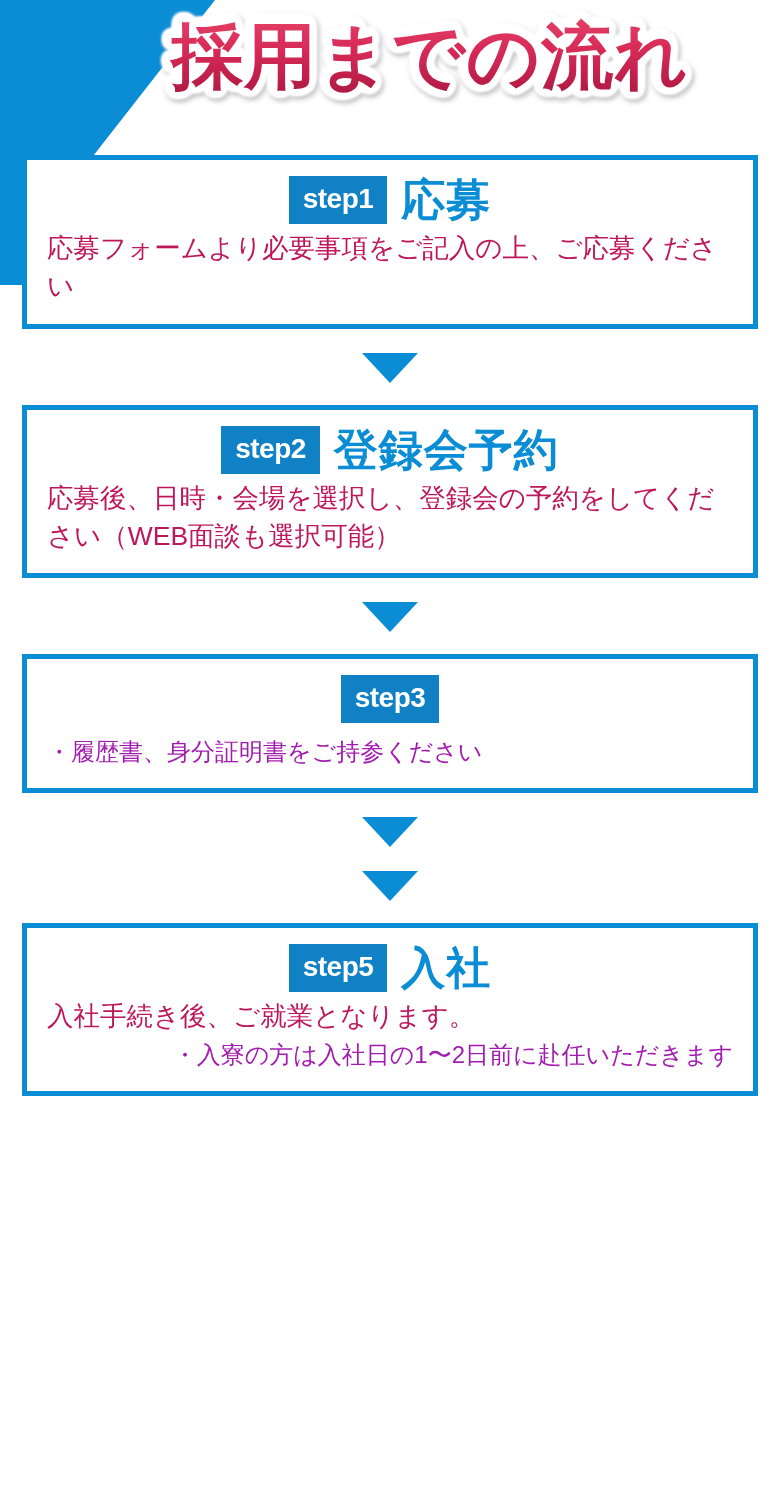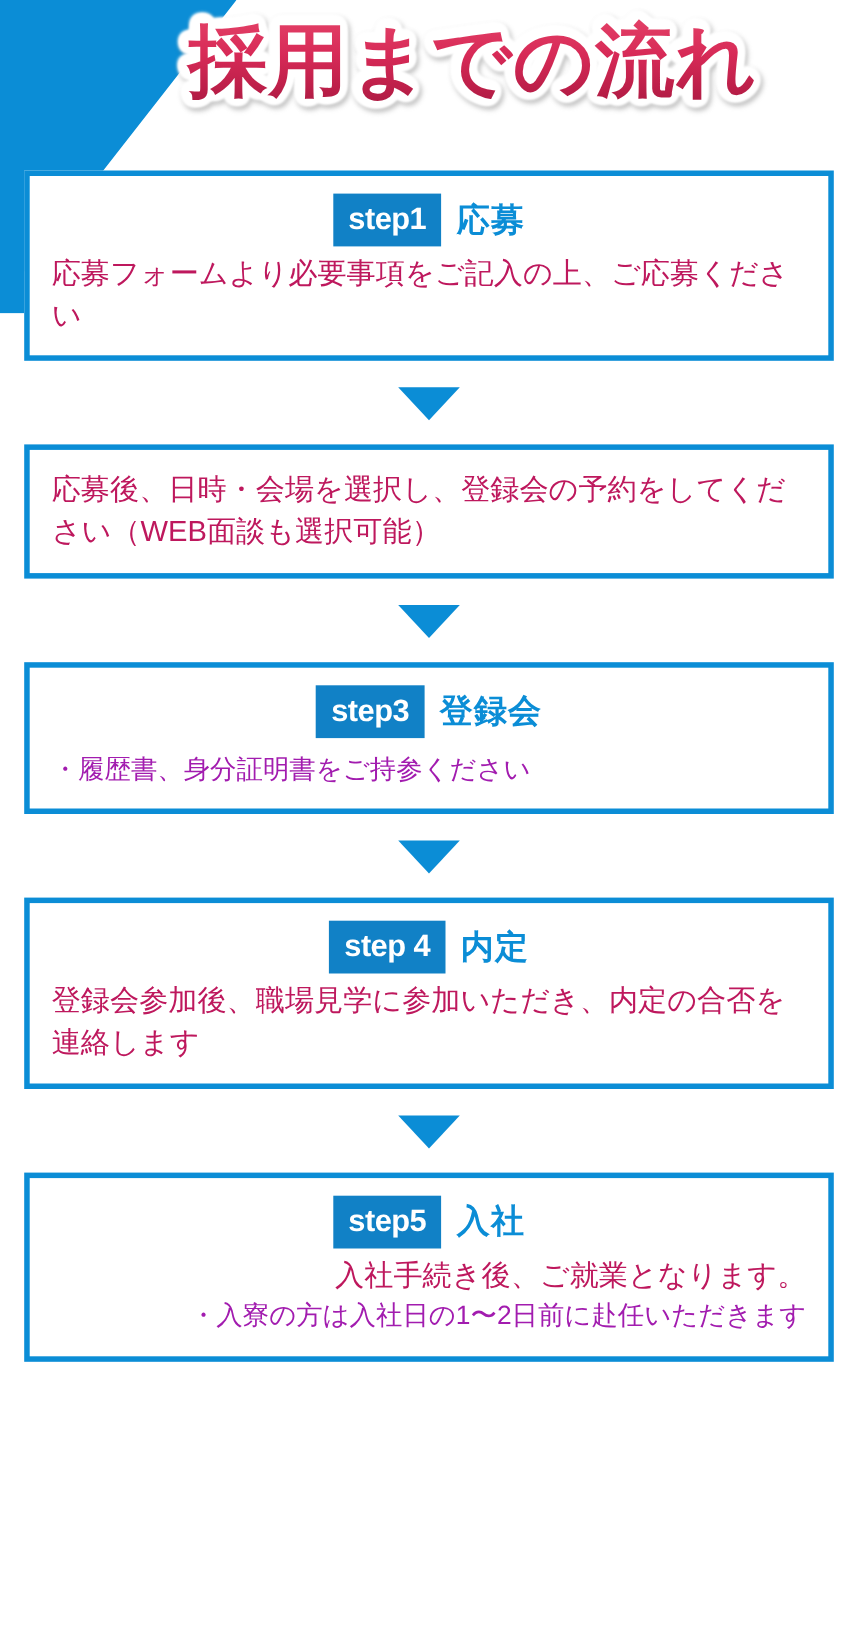--- a/index.html
+++ b/index.html
@@ -90,34 +90,34 @@
     font-weight: bold;
     font-size: 28px;
     line-height: 1;
     padding: 9px 14px 11px 14px;
     letter-spacing: -0.5px;
     white-space: nowrap;
   }
   .step-title {
     color: #0b8dd6;
     font-weight: bold;
-    font-size: 30px;
+    font-size: 44px;
     line-height: 1.1;
     letter-spacing: 1px;
     white-space: nowrap;
   }
 
   .step-body {
     color: #be185d;
     font-size: 26.5px;
     line-height: 1.42;
     letter-spacing: 0px;
     margin: 2px 0 0 0;
   }
-  .step-body.center { text-align: right; }
+  .step-body.center { text-align: left; }
 
   .step-notes {
     margin-top: 12px;
   }
   .step-note {
     color: #a21caf;
     font-size: 24px;
     line-height: 1.45;
     letter-spacing: 0px;
   }
@@ -148,44 +148,40 @@
       <div class="step-head">
         <span class="step-badge">step1</span>
         <span class="step-title">応募</span>
       </div>
       <div class="step-body">応募フォームより必要事項をご記入の上、ご応募ください</div>
     </div>
 
     <div class="arrow"></div>
 
     <div class="step-box">
+      <div class="step-head">
+        <span class="step-badge">step2</span>
+        <span class="step-title">登録会予約</span>
+      </div>
       <div class="step-body">応募後、日時・会場を選択し、登録会の予約をしてください（WEB面談も選択可能）</div>
     </div>
 
     <div class="arrow"></div>
 
     <div class="step-box">
       <div class="step-head">
         <span class="step-badge">step3</span>
-        <span class="step-title">登録会</span>
       </div>
       <div class="step-notes">
         <div class="step-note">・履歴書、身分証明書をご持参ください</div>
       </div>
     </div>
 
     <div class="arrow"></div>
 
-    <div class="step-box">
-      <div class="step-head">
-        <span class="step-badge">step 4</span>
-        <span class="step-title">内定</span>
-      </div>
-      <div class="step-body">登録会参加後、職場見学に参加いただき、内定の合否を連絡します</div>
-    </div>
 
     <div class="arrow"></div>
 
     <div class="step-box">
       <div class="step-head">
         <span class="step-badge">step5</span>
         <span class="step-title">入社</span>
       </div>
       <div class="step-body center">入社手続き後、ご就業となります。</div>
       <div class="step-notes" style="margin-top:2px;">

